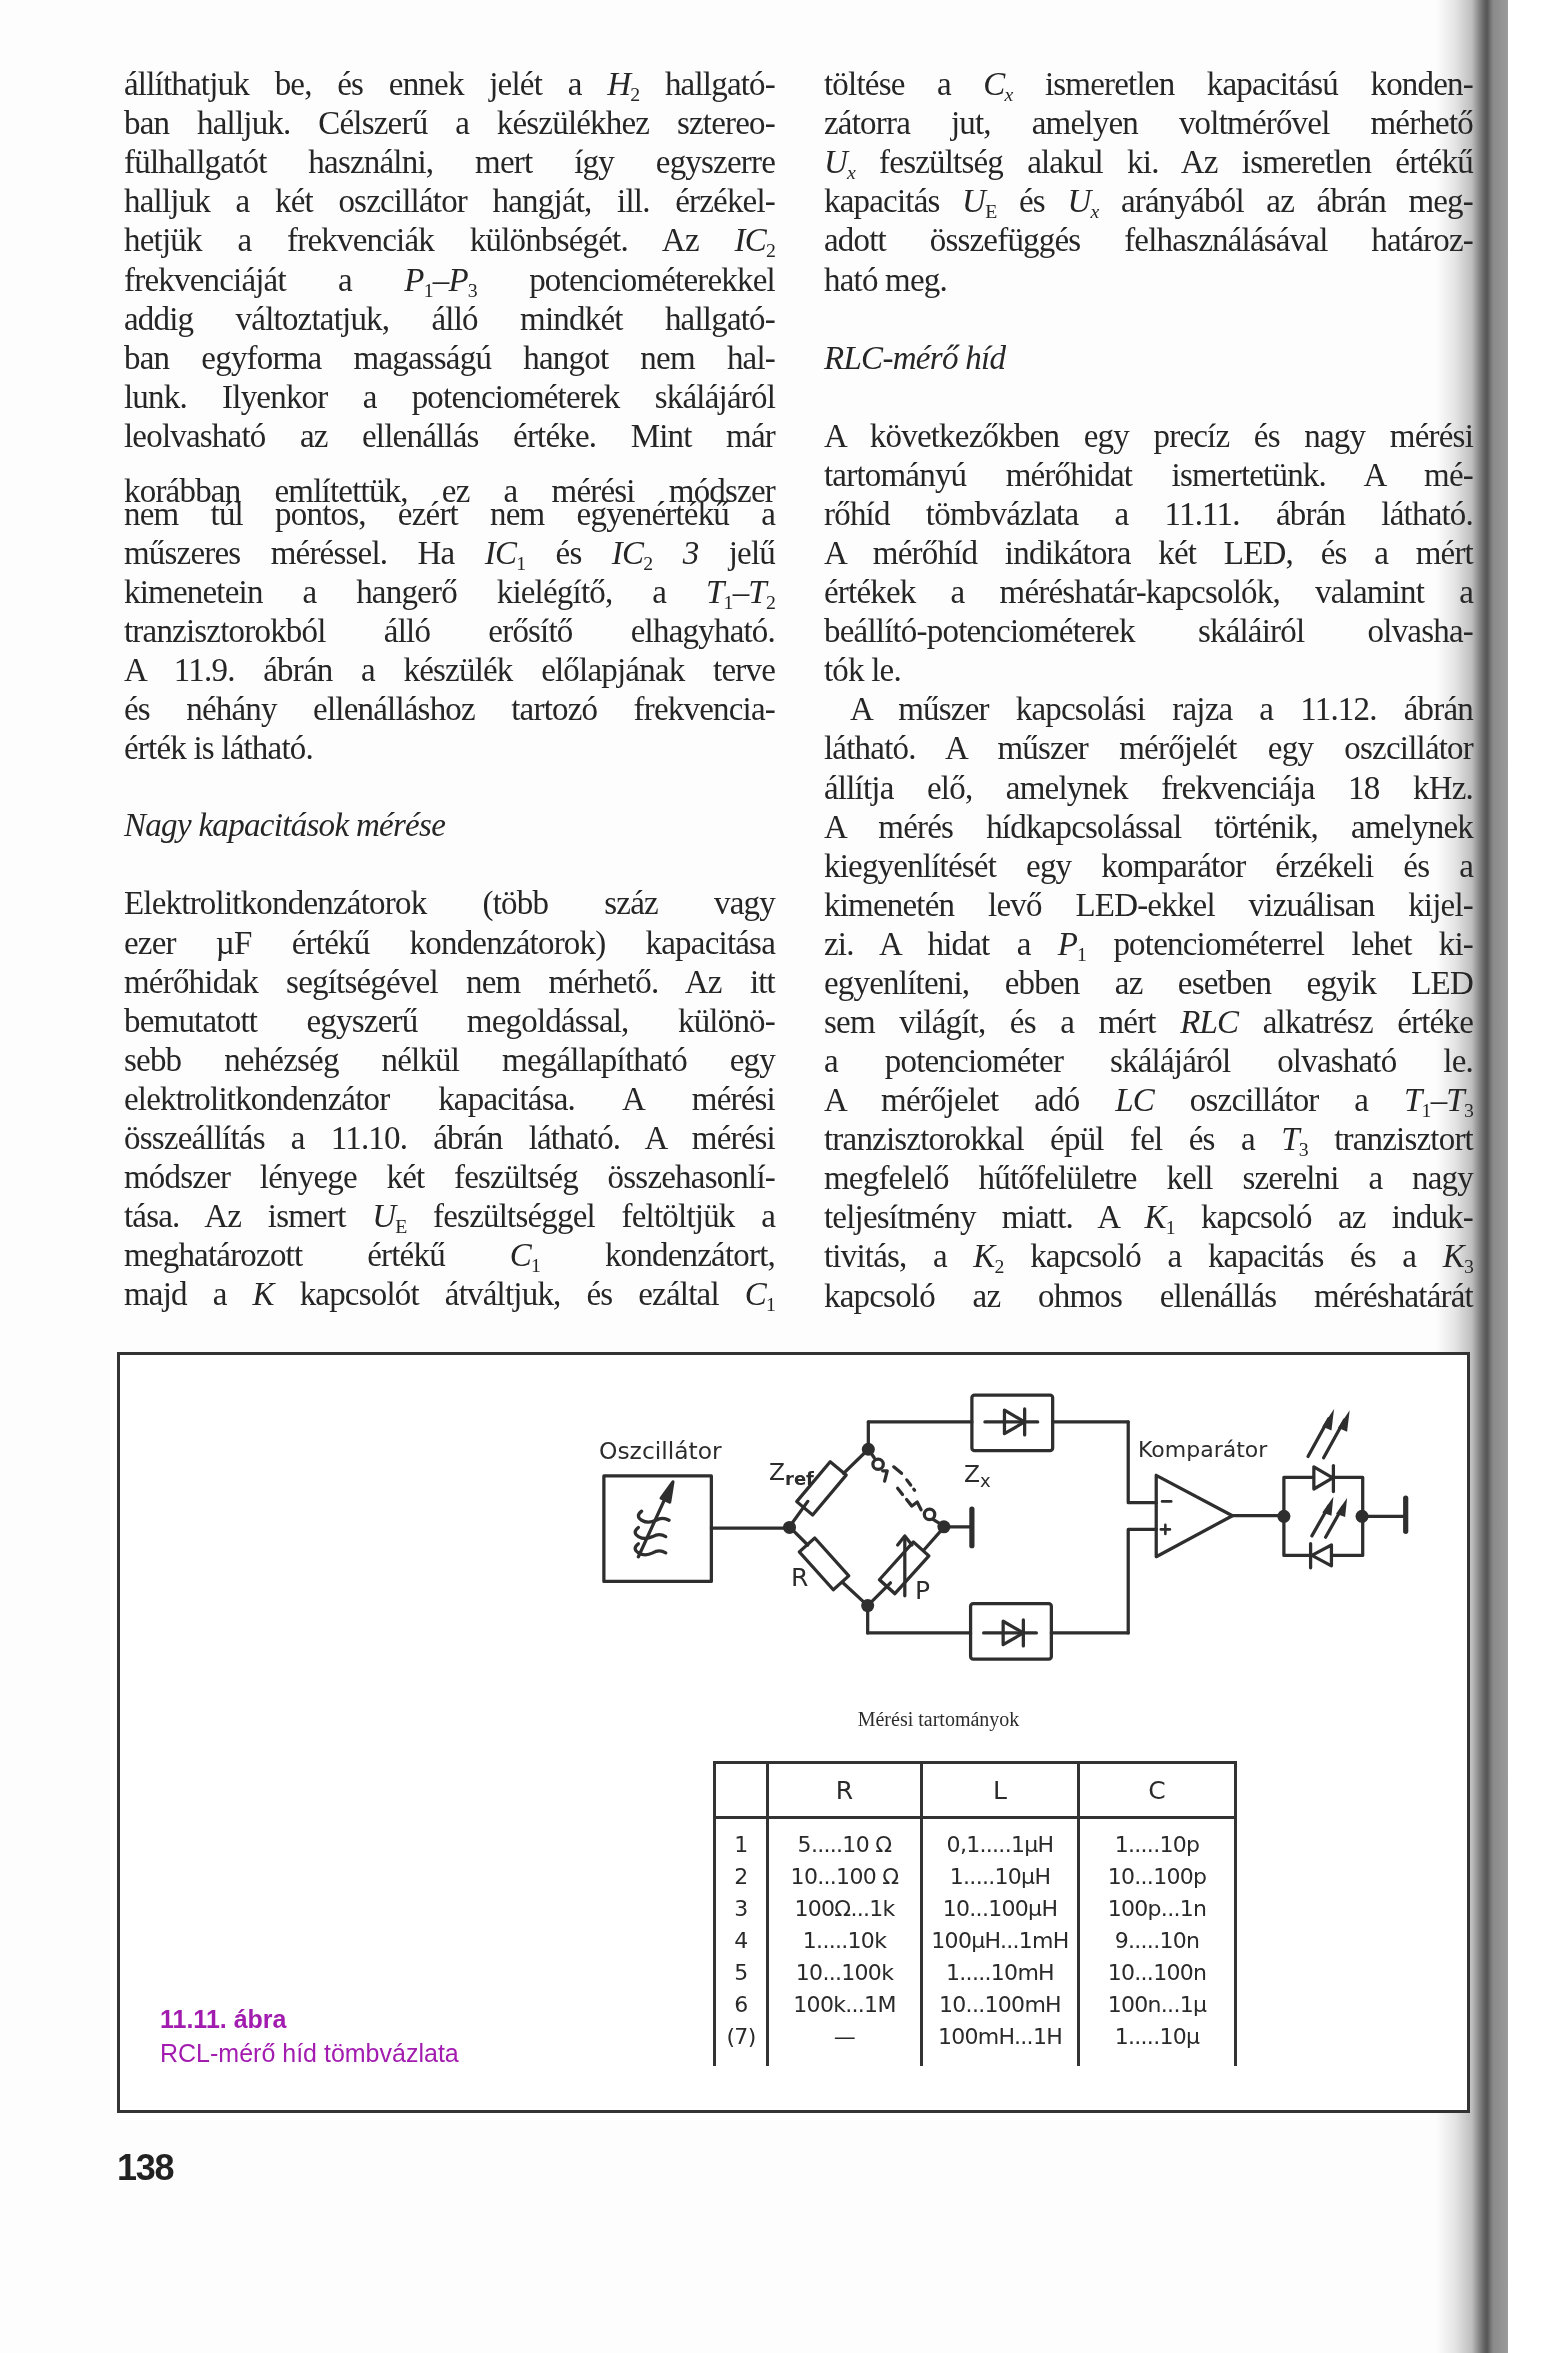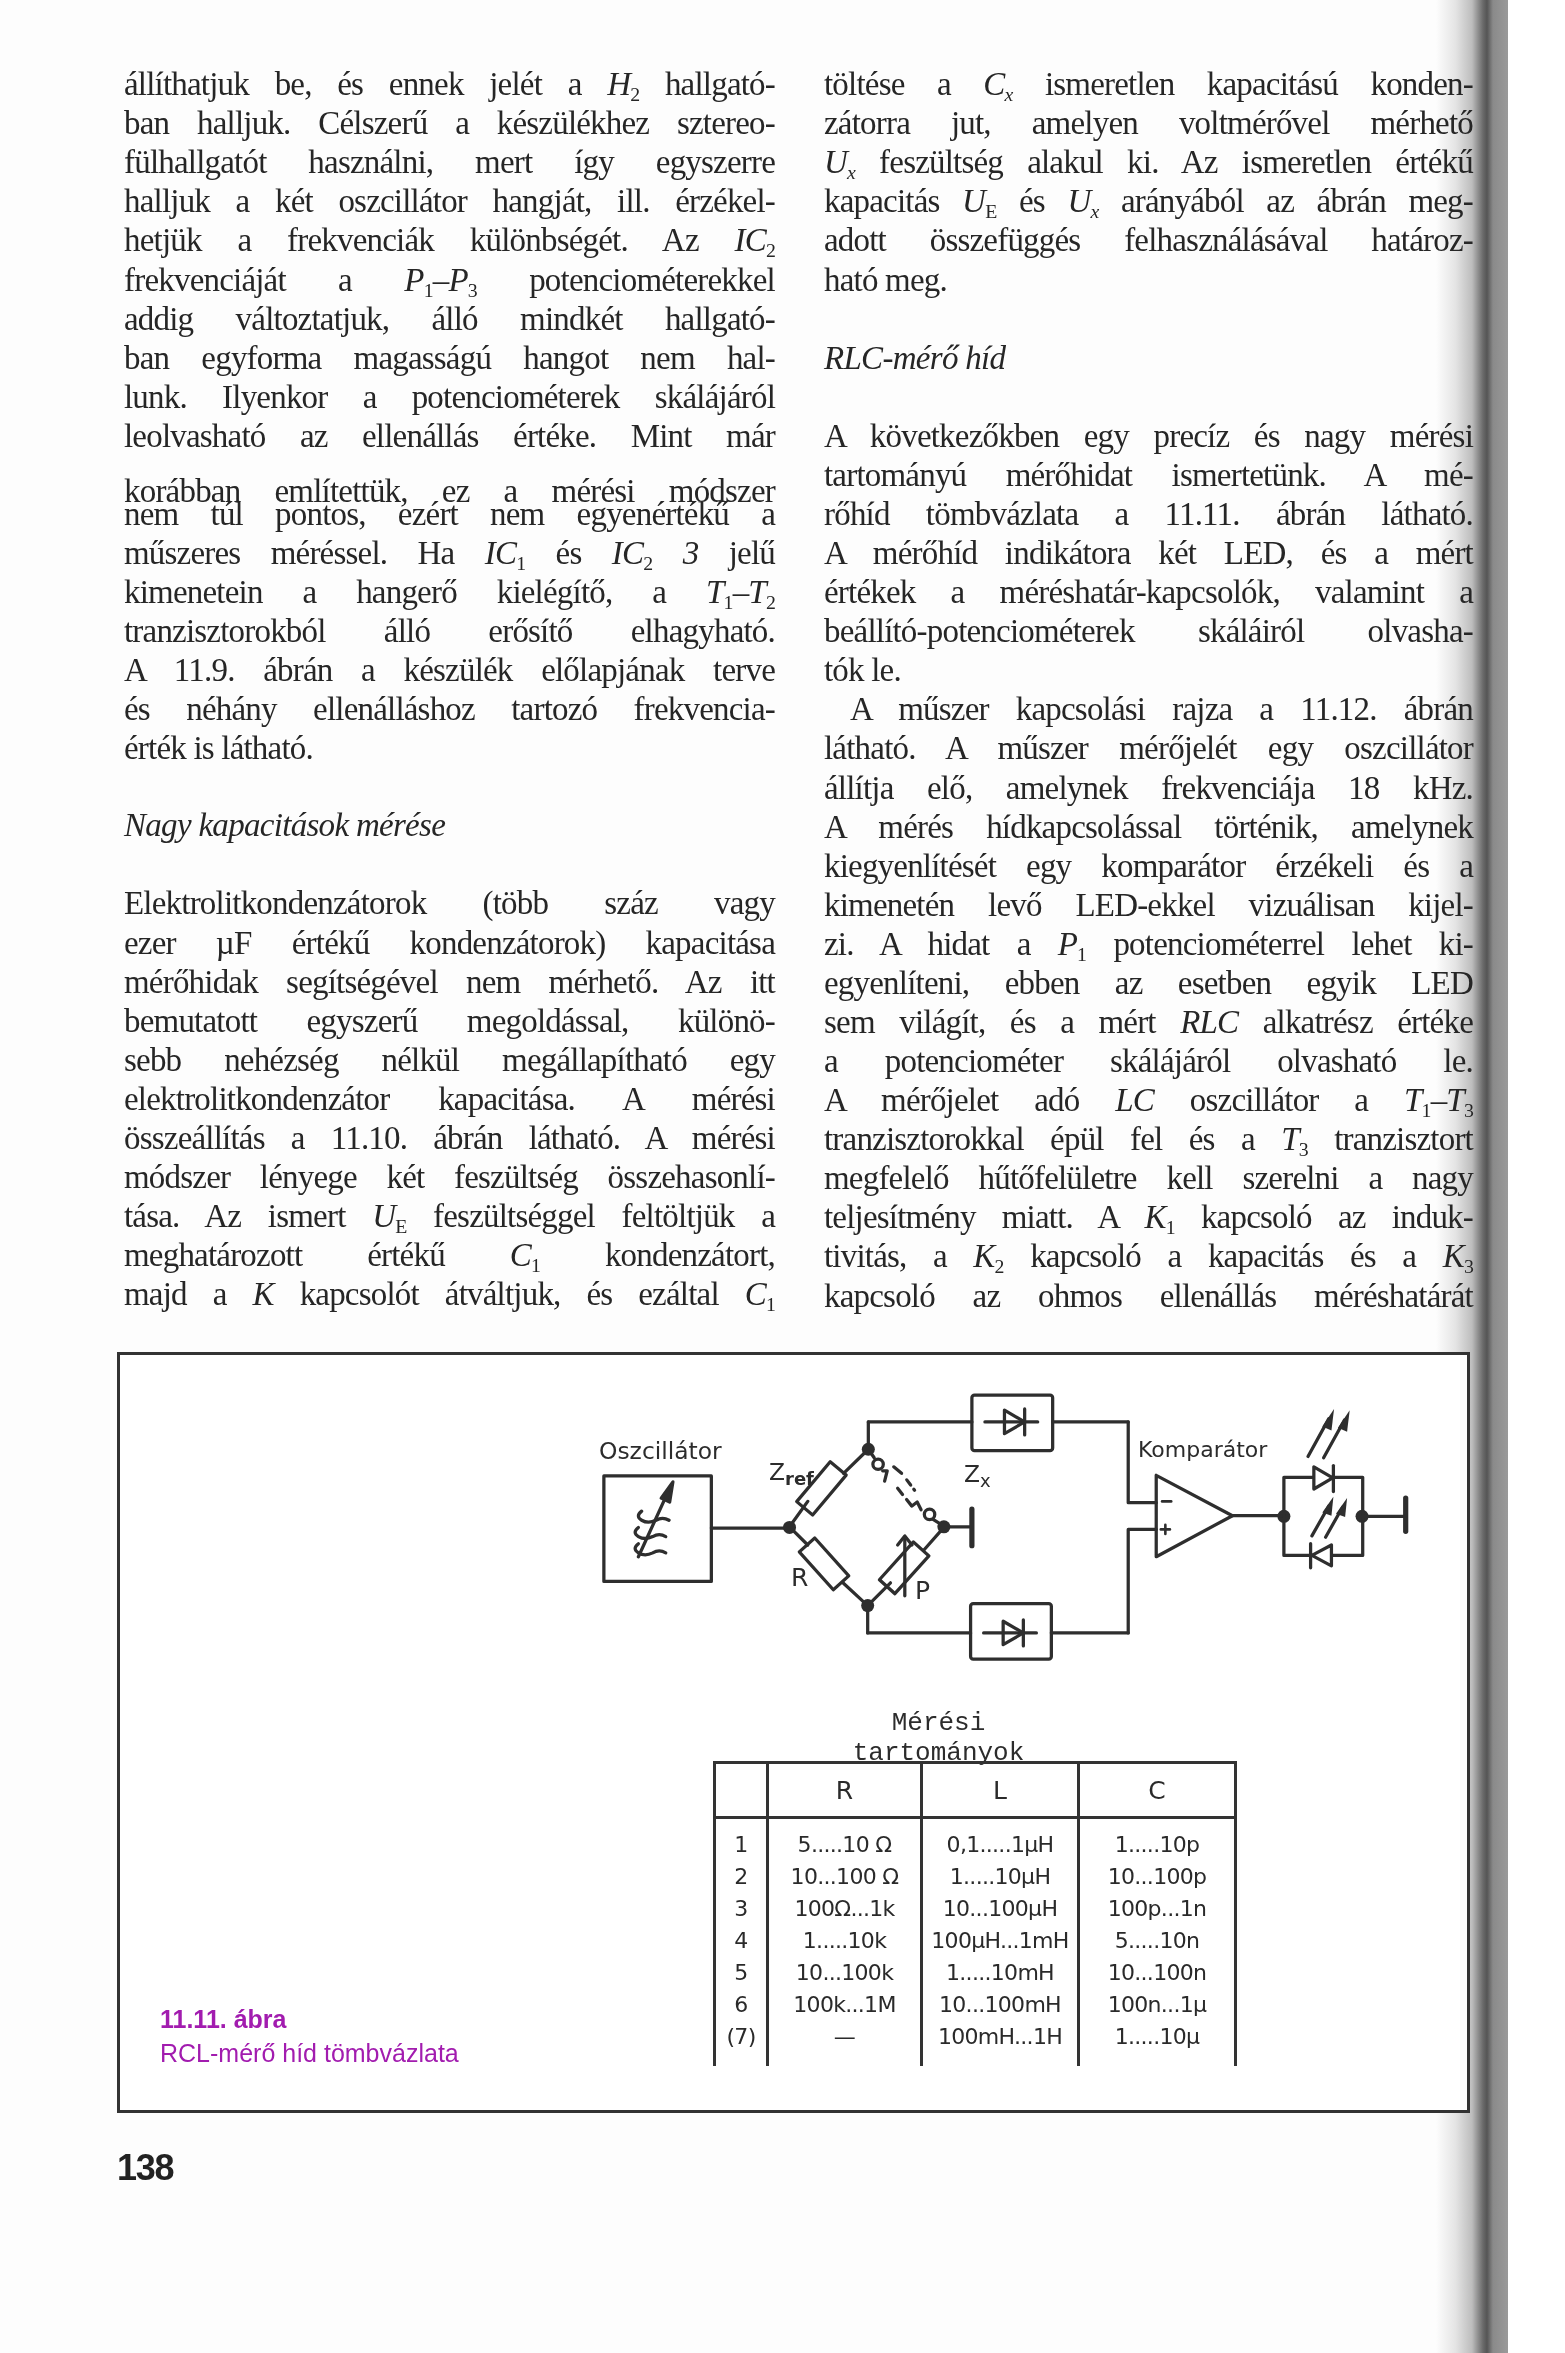--- a/index.html
+++ b/index.html
@@ -13,21 +13,21 @@
   .line { position:absolute; left:0; width:100%; height:39px; font-family:"Liberation Serif","DejaVu Serif",serif;
     font-size:33px; line-height:39px; color:#262626; white-space:nowrap; letter-spacing:-0.8px;
     text-align:justify; text-align-last:justify; transform-origin:left center; }
   .line.last { text-align:left; text-align-last:left; }
   .line.indent { padding-left:26px; box-sizing:border-box; }
   .heading { position:absolute; left:0; font-family:"Liberation Serif","DejaVu Serif",serif; font-style:italic;
     font-size:33px; line-height:39px; color:#262626; white-space:nowrap; letter-spacing:-0.7px; }
   .frame { position:absolute; left:117px; top:1352px; width:1353px; height:761px; border:3.3px solid #333; box-sizing:border-box; background:#ffffff; }
   .diagram { position:absolute; left:0; top:0; width:1566px; height:2354px; pointer-events:none; }
   .diag-label { position:absolute; font-family:"DejaVu Sans","Liberation Sans",sans-serif; color:#2c2c2c; white-space:nowrap; }
-  .ranges-title { position:absolute; left:816px; top:1708px; width:245px; text-align:center; font-family:Liberation Mono, monospace; font-size:26px; color:#2c2c2c; }
+  .ranges-title { position:absolute; left:816px; top:1708px; width:245px; text-align:center; font-family:Liberation Serif, serif; font-size:20px; color:#2c2c2c; }
   table.ranges { position:absolute; left:713px; top:1761px; border-collapse:collapse; font-family:"DejaVu Sans","Liberation Sans",sans-serif; color:#2a2a2a; }
   table.ranges th, table.ranges td { border-left:3.3px solid #333; border-right:3.3px solid #333; padding:0; }
   table.ranges thead th { height:52px; font-weight:normal; font-size:25px; text-align:center; border-top:3.3px solid #333; border-bottom:3.3px solid #333; }
   table.ranges tbody td { height:32px; font-size:22px; text-align:center; letter-spacing:-0.7px; }
   table.ranges tbody tr:first-child td { padding-top:9px; }
   table.ranges tbody tr:last-child td { padding-bottom:14.3px; }
   .caption { position:absolute; left:160px; font-family:"Liberation Sans","DejaVu Sans",sans-serif; color:#a21caf; white-space:nowrap; }
   .caption-num { top:2005px; font-size:25px; font-weight:bold; }
   .caption-text { top:2039px; font-size:25px; }
   .page-number { position:absolute; left:117px; top:2147px; font-family:"Liberation Sans","DejaVu Sans",sans-serif; font-weight:bold; font-size:36px; color:#222; letter-spacing:-1.3px; }
@@ -266,21 +266,21 @@
       <tr>
         <td>3</td>
         <td>100Ω...1k</td>
         <td>10...100µH</td>
         <td>100p...1n</td>
       </tr>
       <tr>
         <td>4</td>
         <td>1.....10k</td>
         <td>100µH...1mH</td>
-        <td>5.....10n</td>
+        <td>9.....10n</td>
       </tr>
       <tr>
         <td>5</td>
         <td>10...100k</td>
         <td>1.....10mH</td>
         <td>10...100n</td>
       </tr>
       <tr>
         <td>6</td>
         <td>100k...1M</td>

